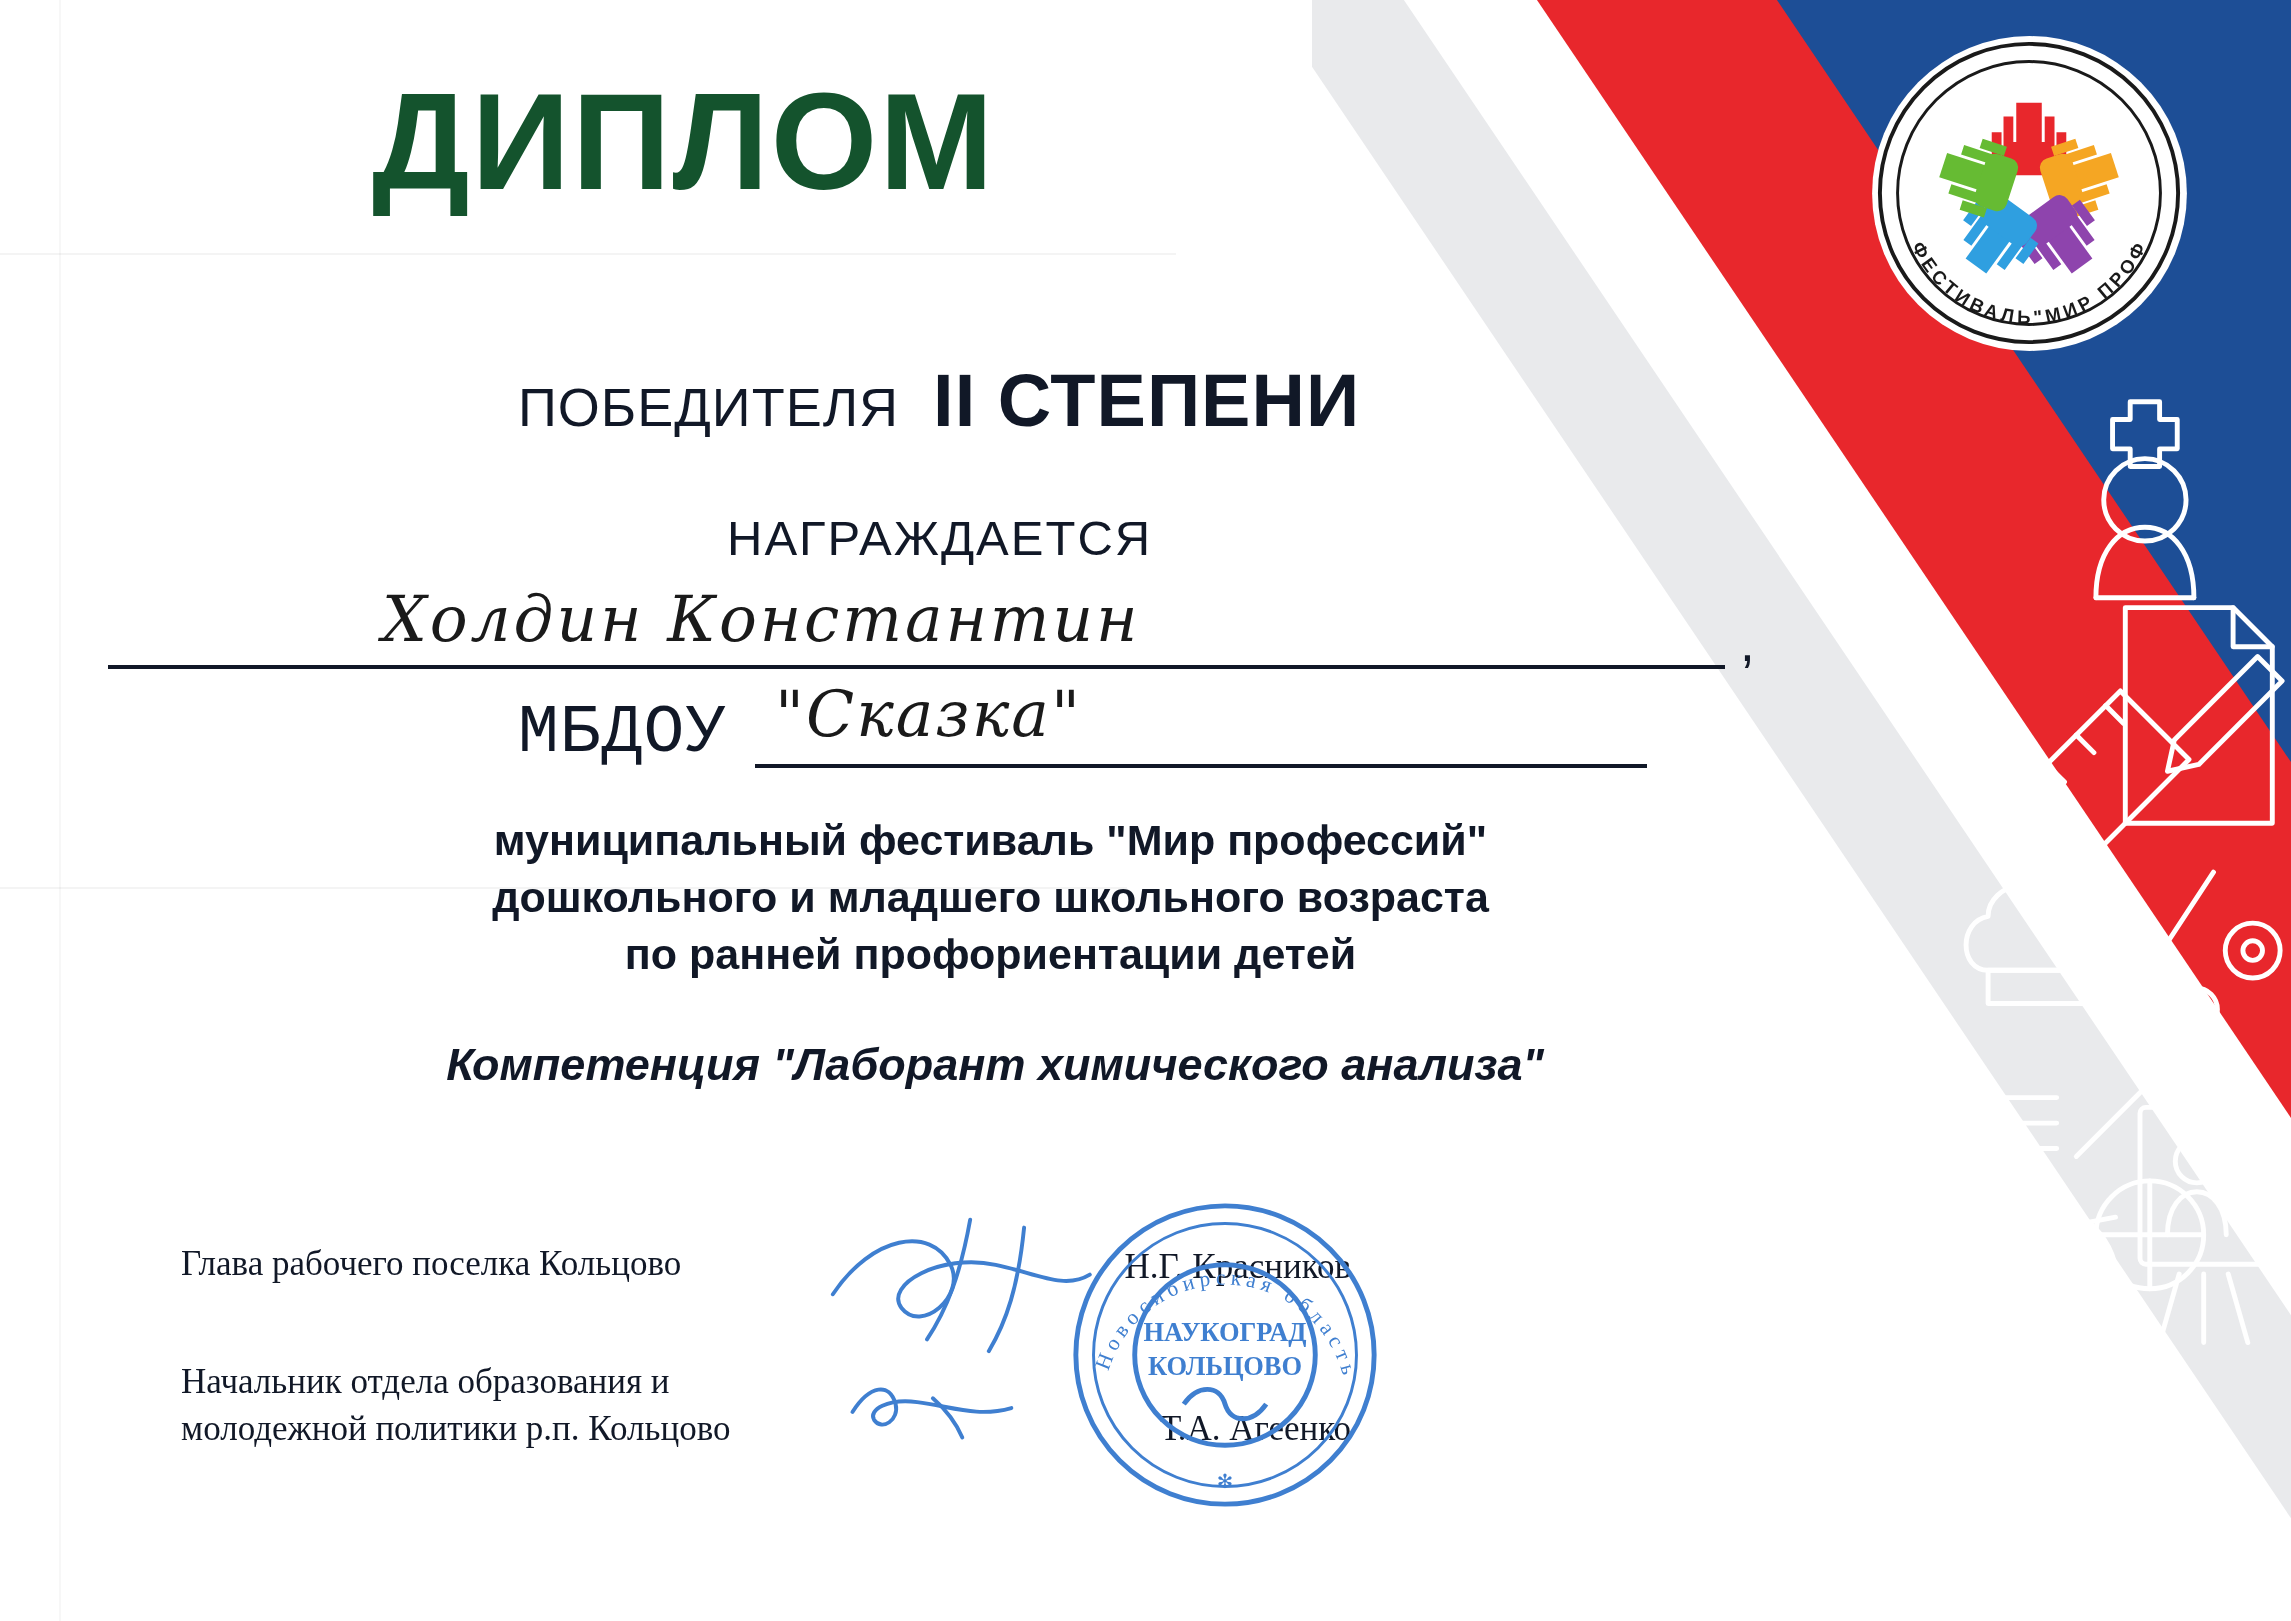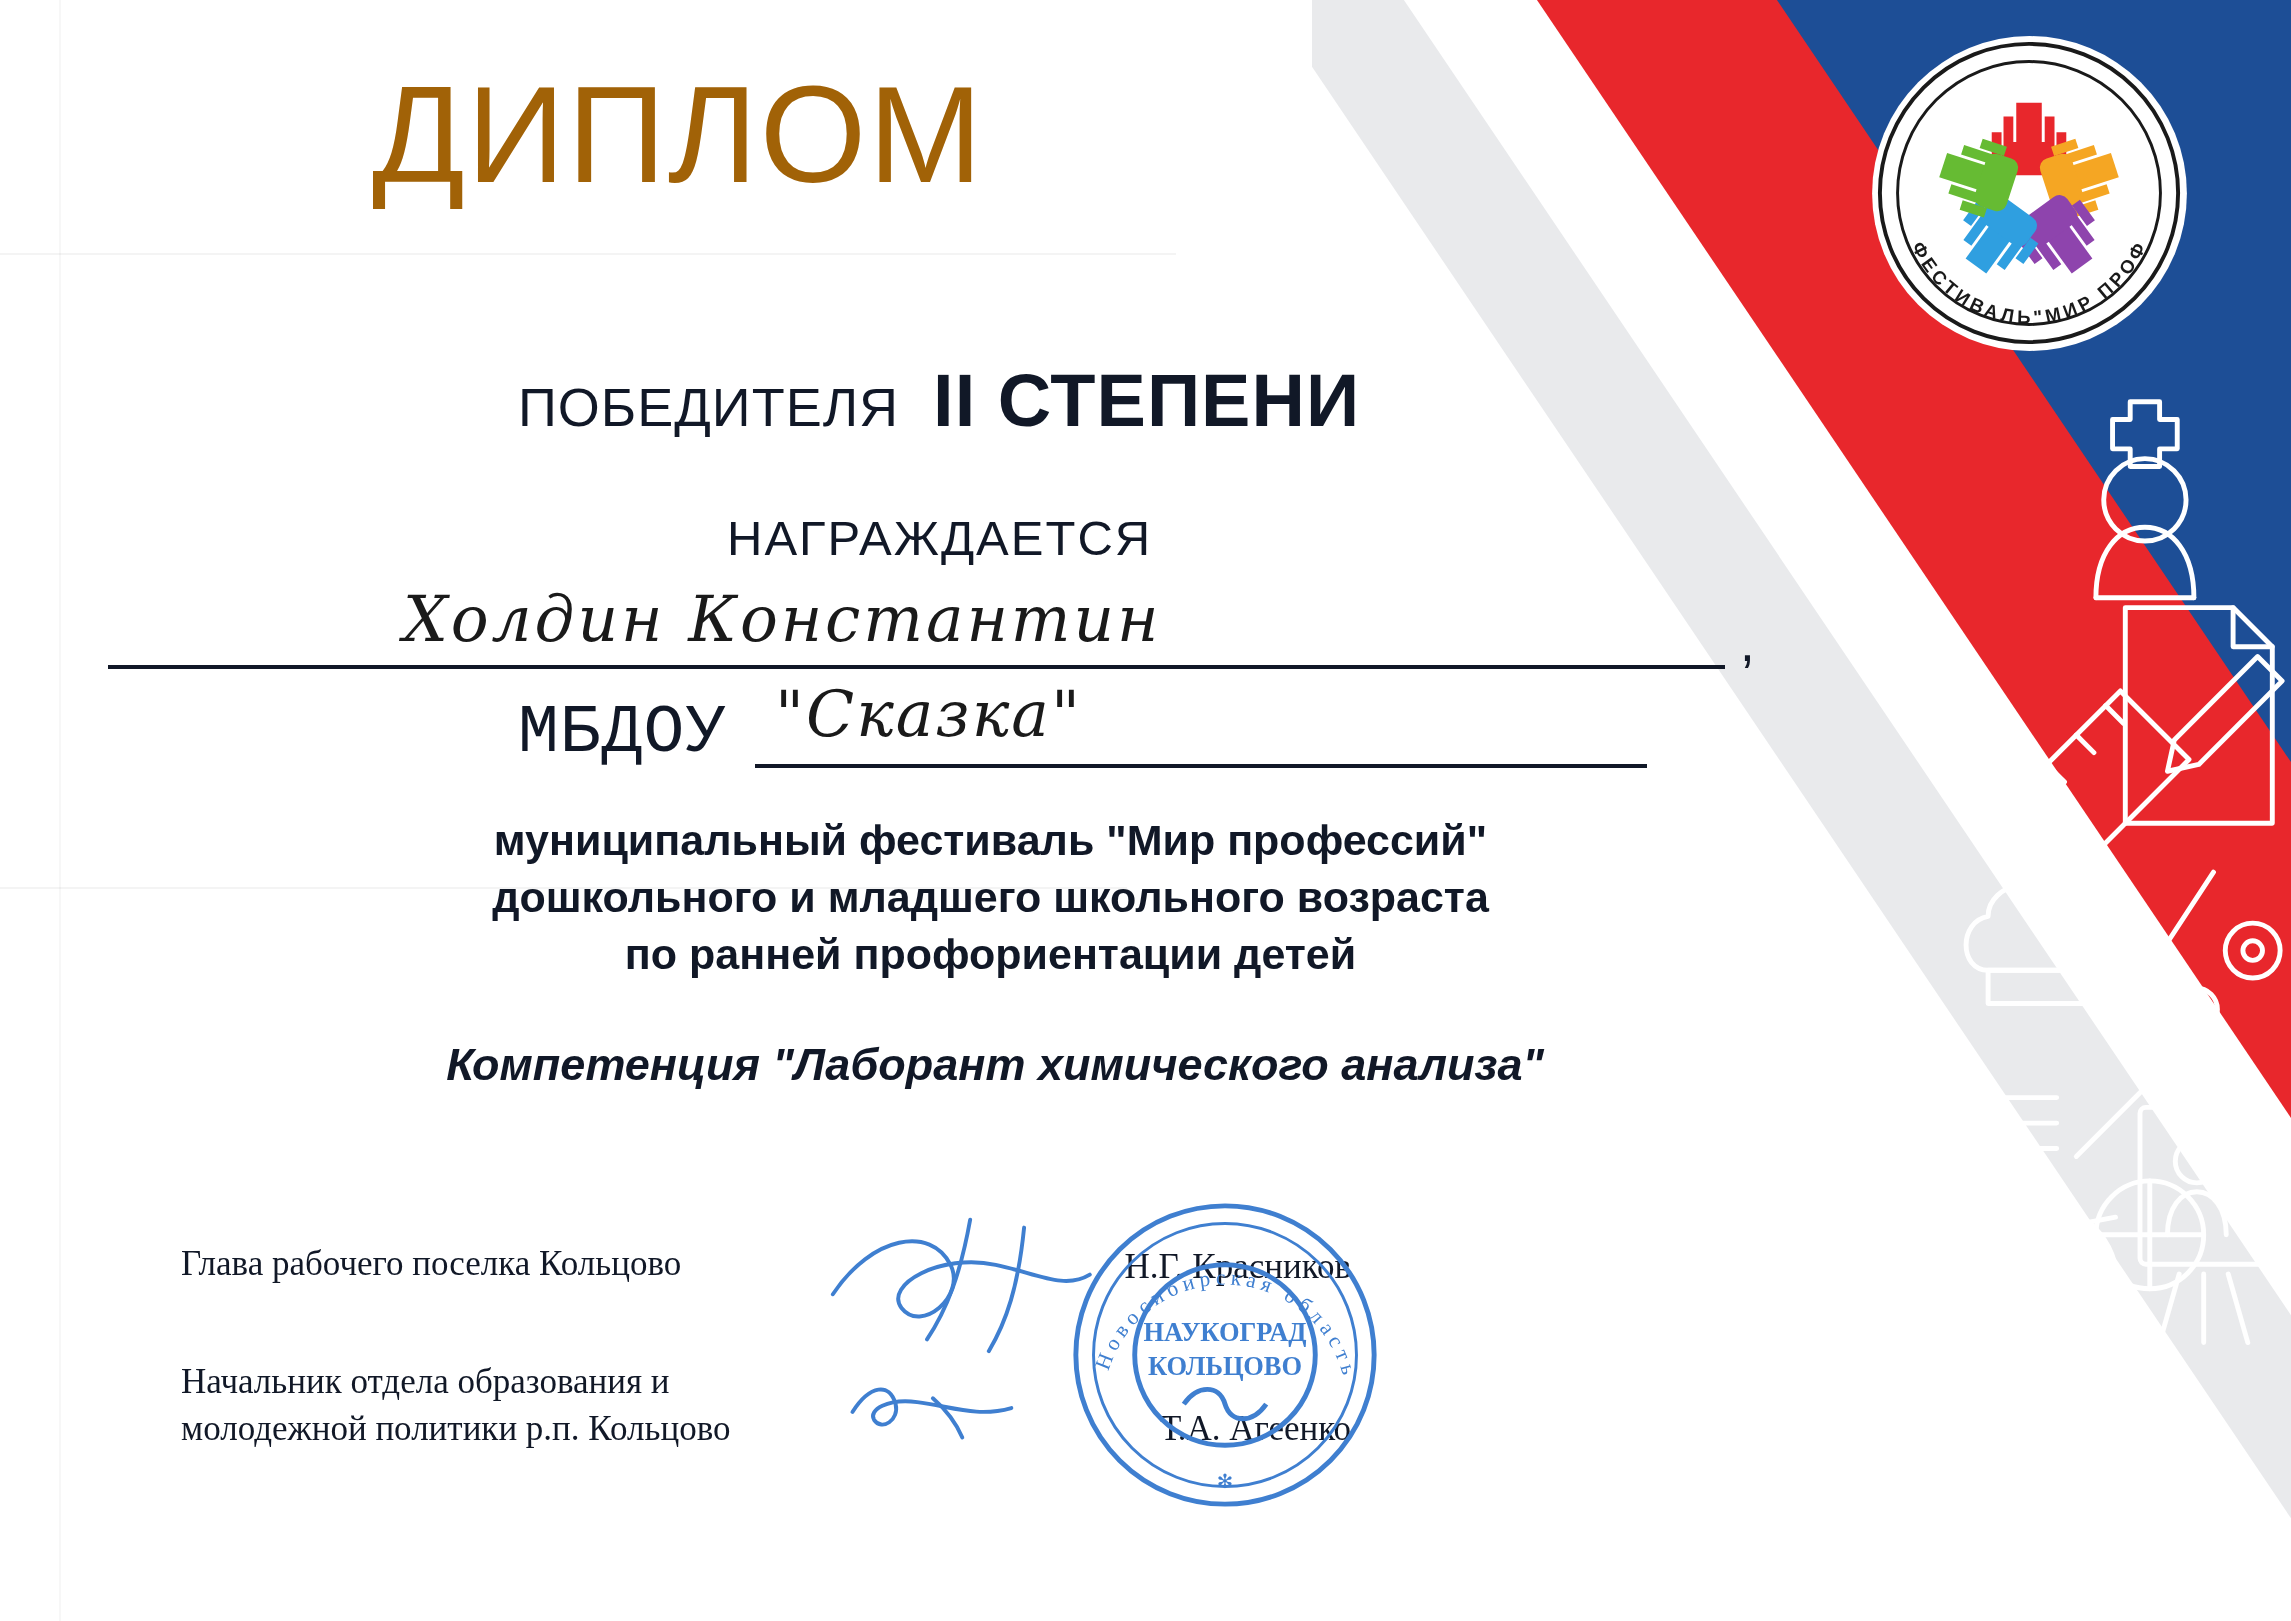--- a/index.html
+++ b/index.html
@@ -79,25 +79,25 @@
     border-radius: 50%;
     background: #ffffff;
     box-shadow: 0 0 0 2.9px #ffffff;
   }
   .emblem svg { display: block; }
 
   
   .title {
     position: absolute;
     left: 372px;
-    top: 66px;
+    top: 73px;
     font-size: 137px;
-    font-weight: normal;
+    font-weight: bold;
     letter-spacing: 2px;
-    color: #a16207;
+    color: #14532d;
     line-height: 1;
     font-family: "Liberation Sans", sans-serif;
   }
   .degree-line {
     position: absolute;
     left: 518px;
     top: 358px;
     color: #111827;
     white-space: nowrap;
   }
@@ -135,21 +135,20 @@
     font-family: "DejaVu Serif", serif;
     font-style: italic;
     font-size: 63px;
     color: #1a1a1a;
   }
   .name-hand {
     position: absolute;
     left: 274px;
     top: 0px;
     letter-spacing: 2.9px;
-    margin-left: 21px;
   }
   .rule {
     position: absolute;
     left: 0;
     top: 82px;
     height: 3.9px;
     background: #111827;
   }
   .name-rule { width: 1617px; }
   .comma {

